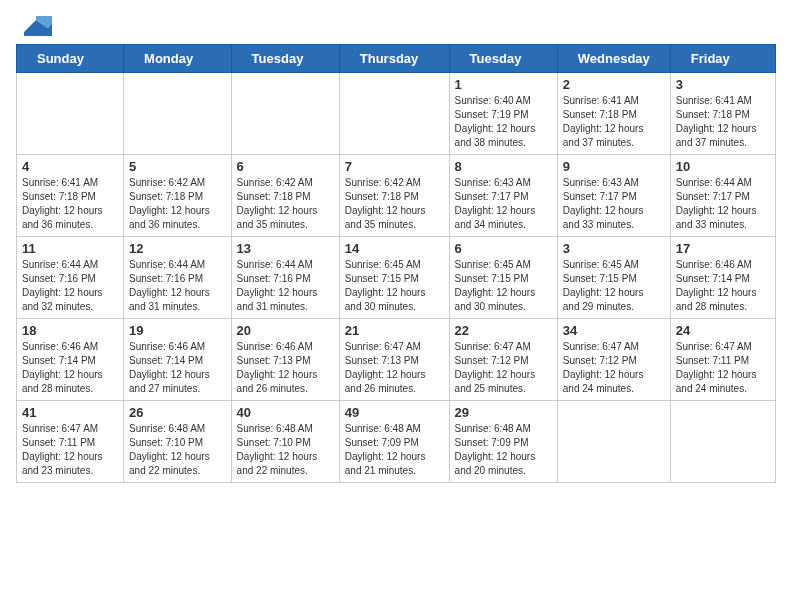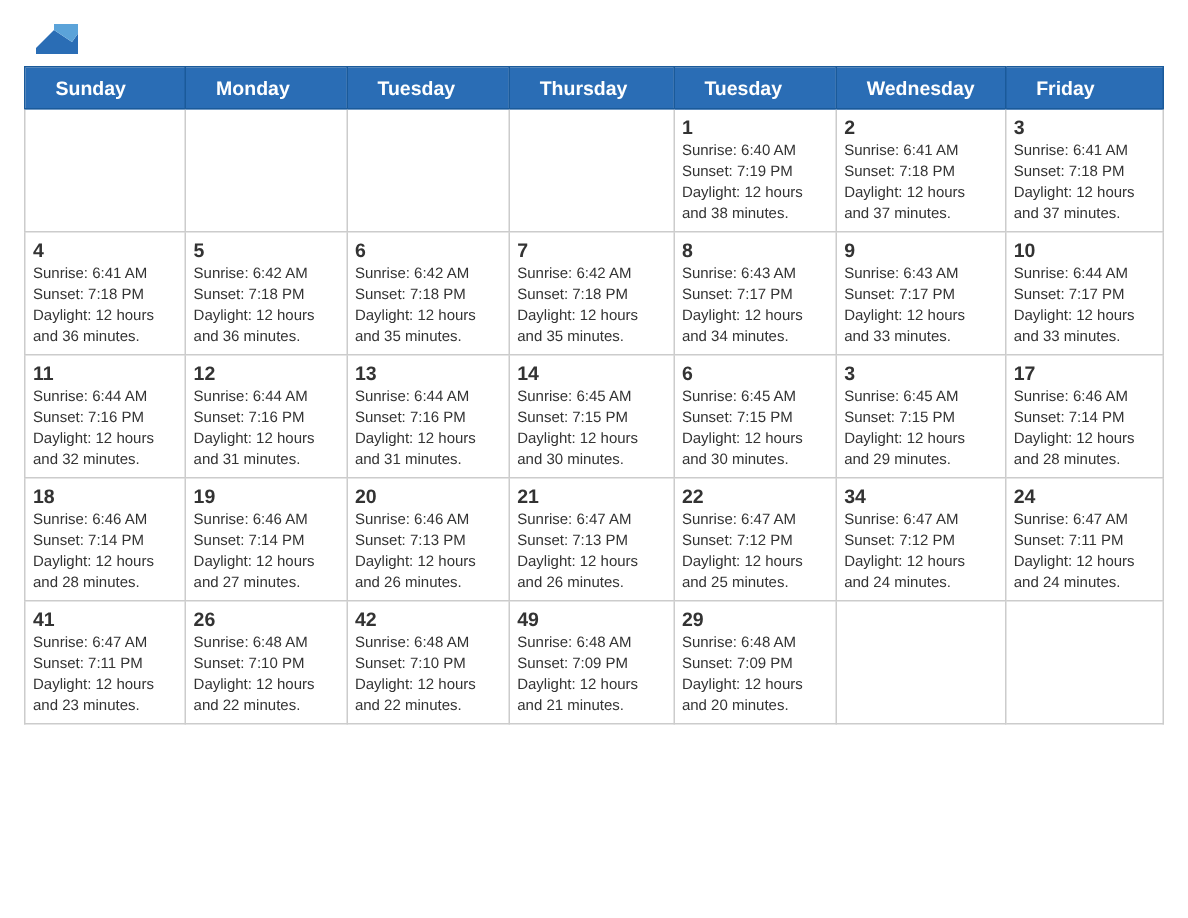--- a/index.html
+++ b/index.html
@@ -318,21 +318,21 @@
 and 23 minutes.</div>
         </td>
         <td>
           <span class="day-number">26</span>
           <div class="day-info" style="white-space: pre-line;">Sunrise: 6:48 AM
 Sunset: 7:10 PM
 Daylight: 12 hours
 and 22 minutes.</div>
         </td>
         <td>
-          <span class="day-number">42</span>
+          <span class="day-number">40</span>
           <div class="day-info" style="white-space: pre-line;">Sunrise: 6:48 AM
 Sunset: 7:10 PM
 Daylight: 12 hours
 and 22 minutes.</div>
         </td>
         <td>
           <span class="day-number">49</span>
           <div class="day-info" style="white-space: pre-line;">Sunrise: 6:48 AM
 Sunset: 7:09 PM
 Daylight: 12 hours

